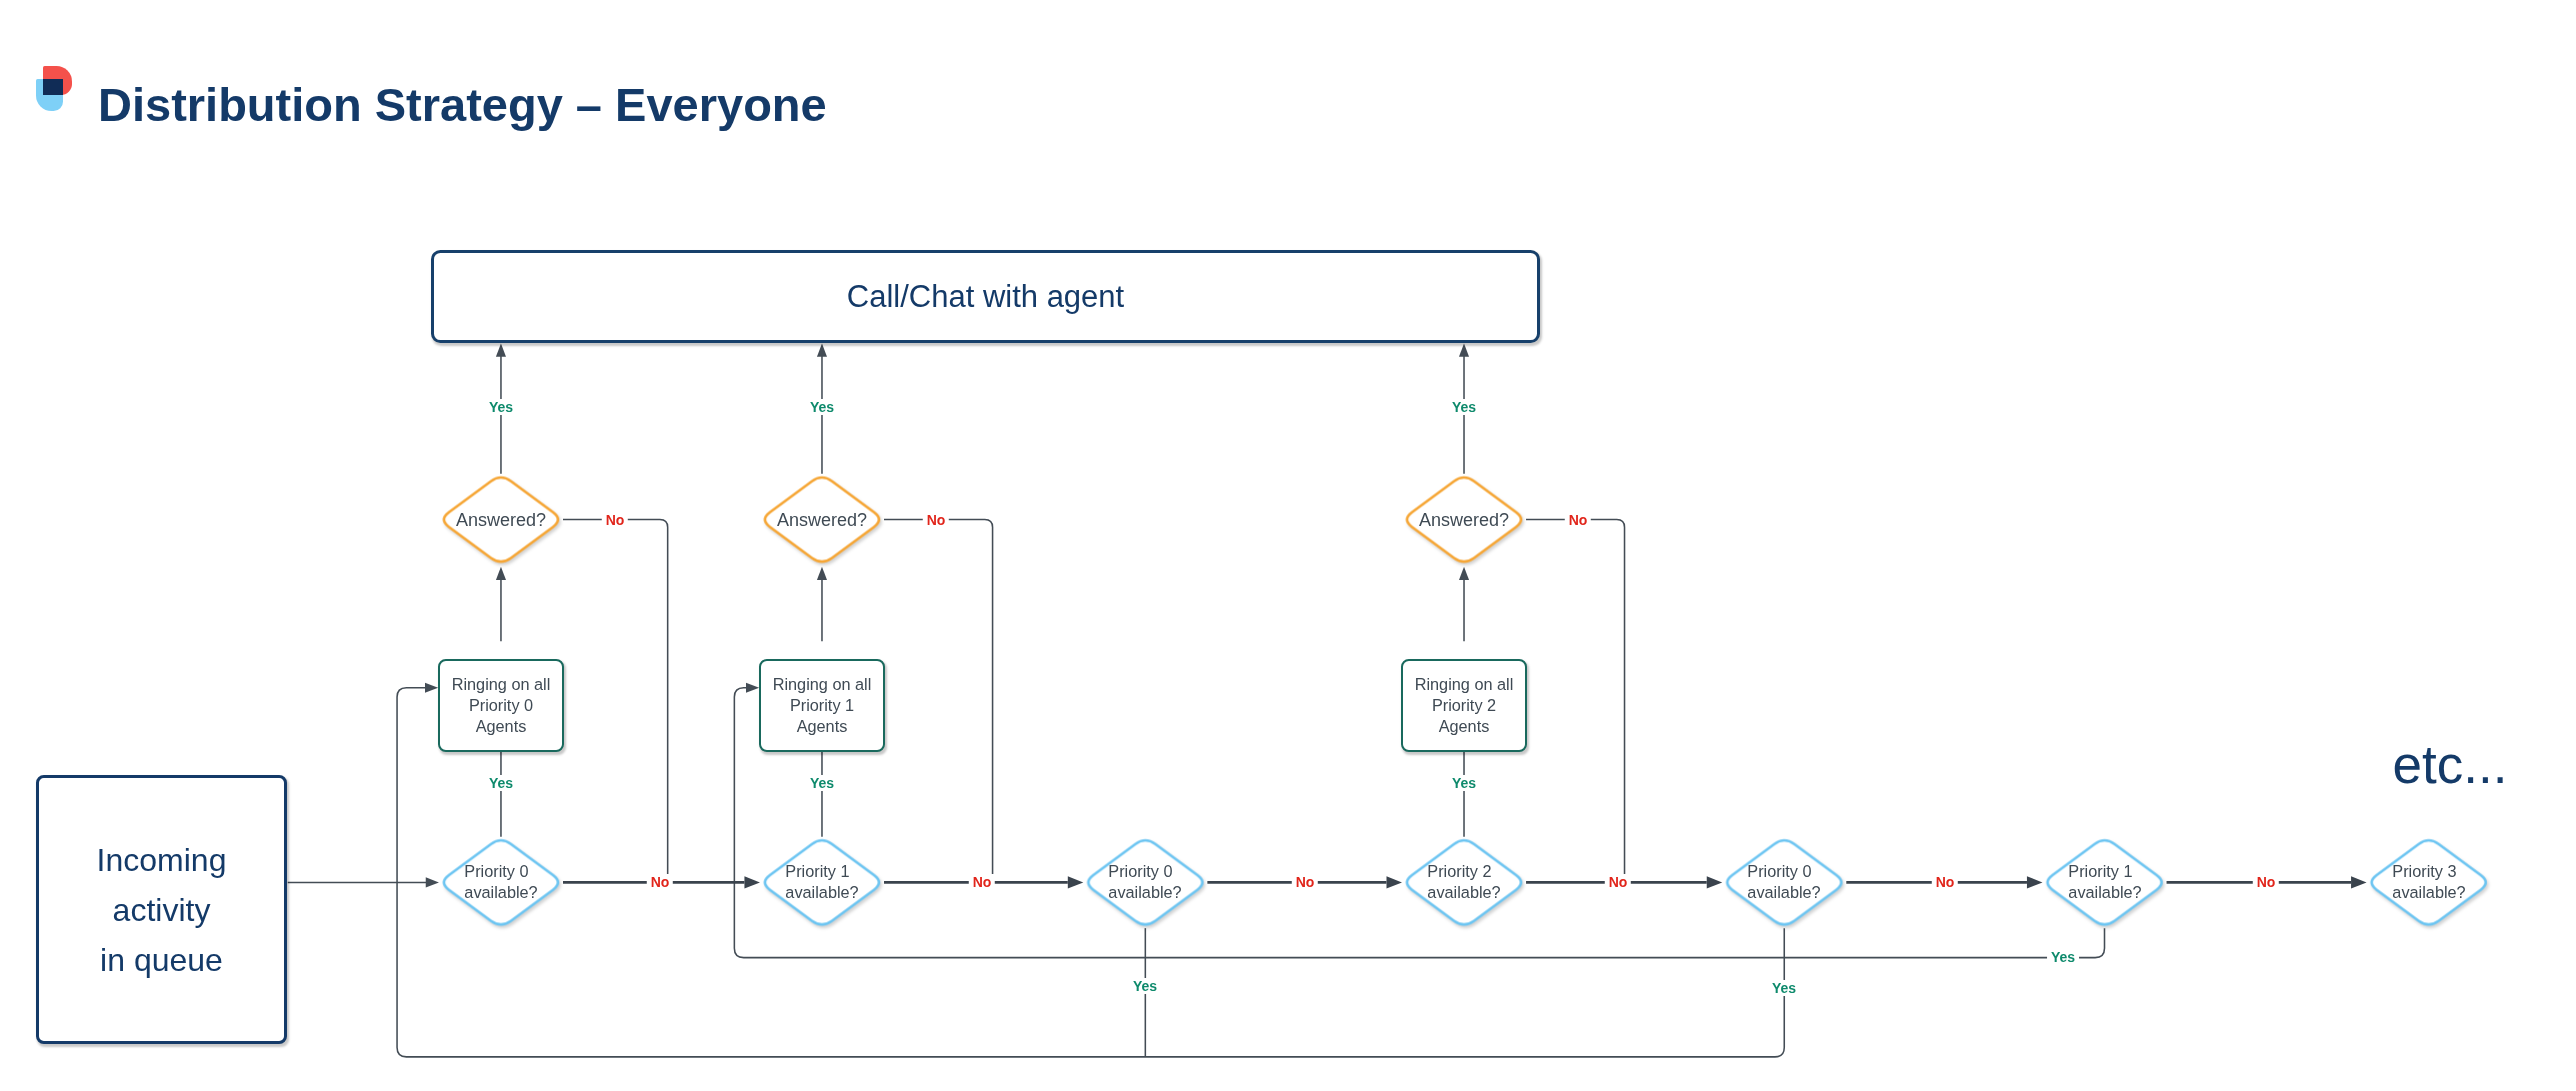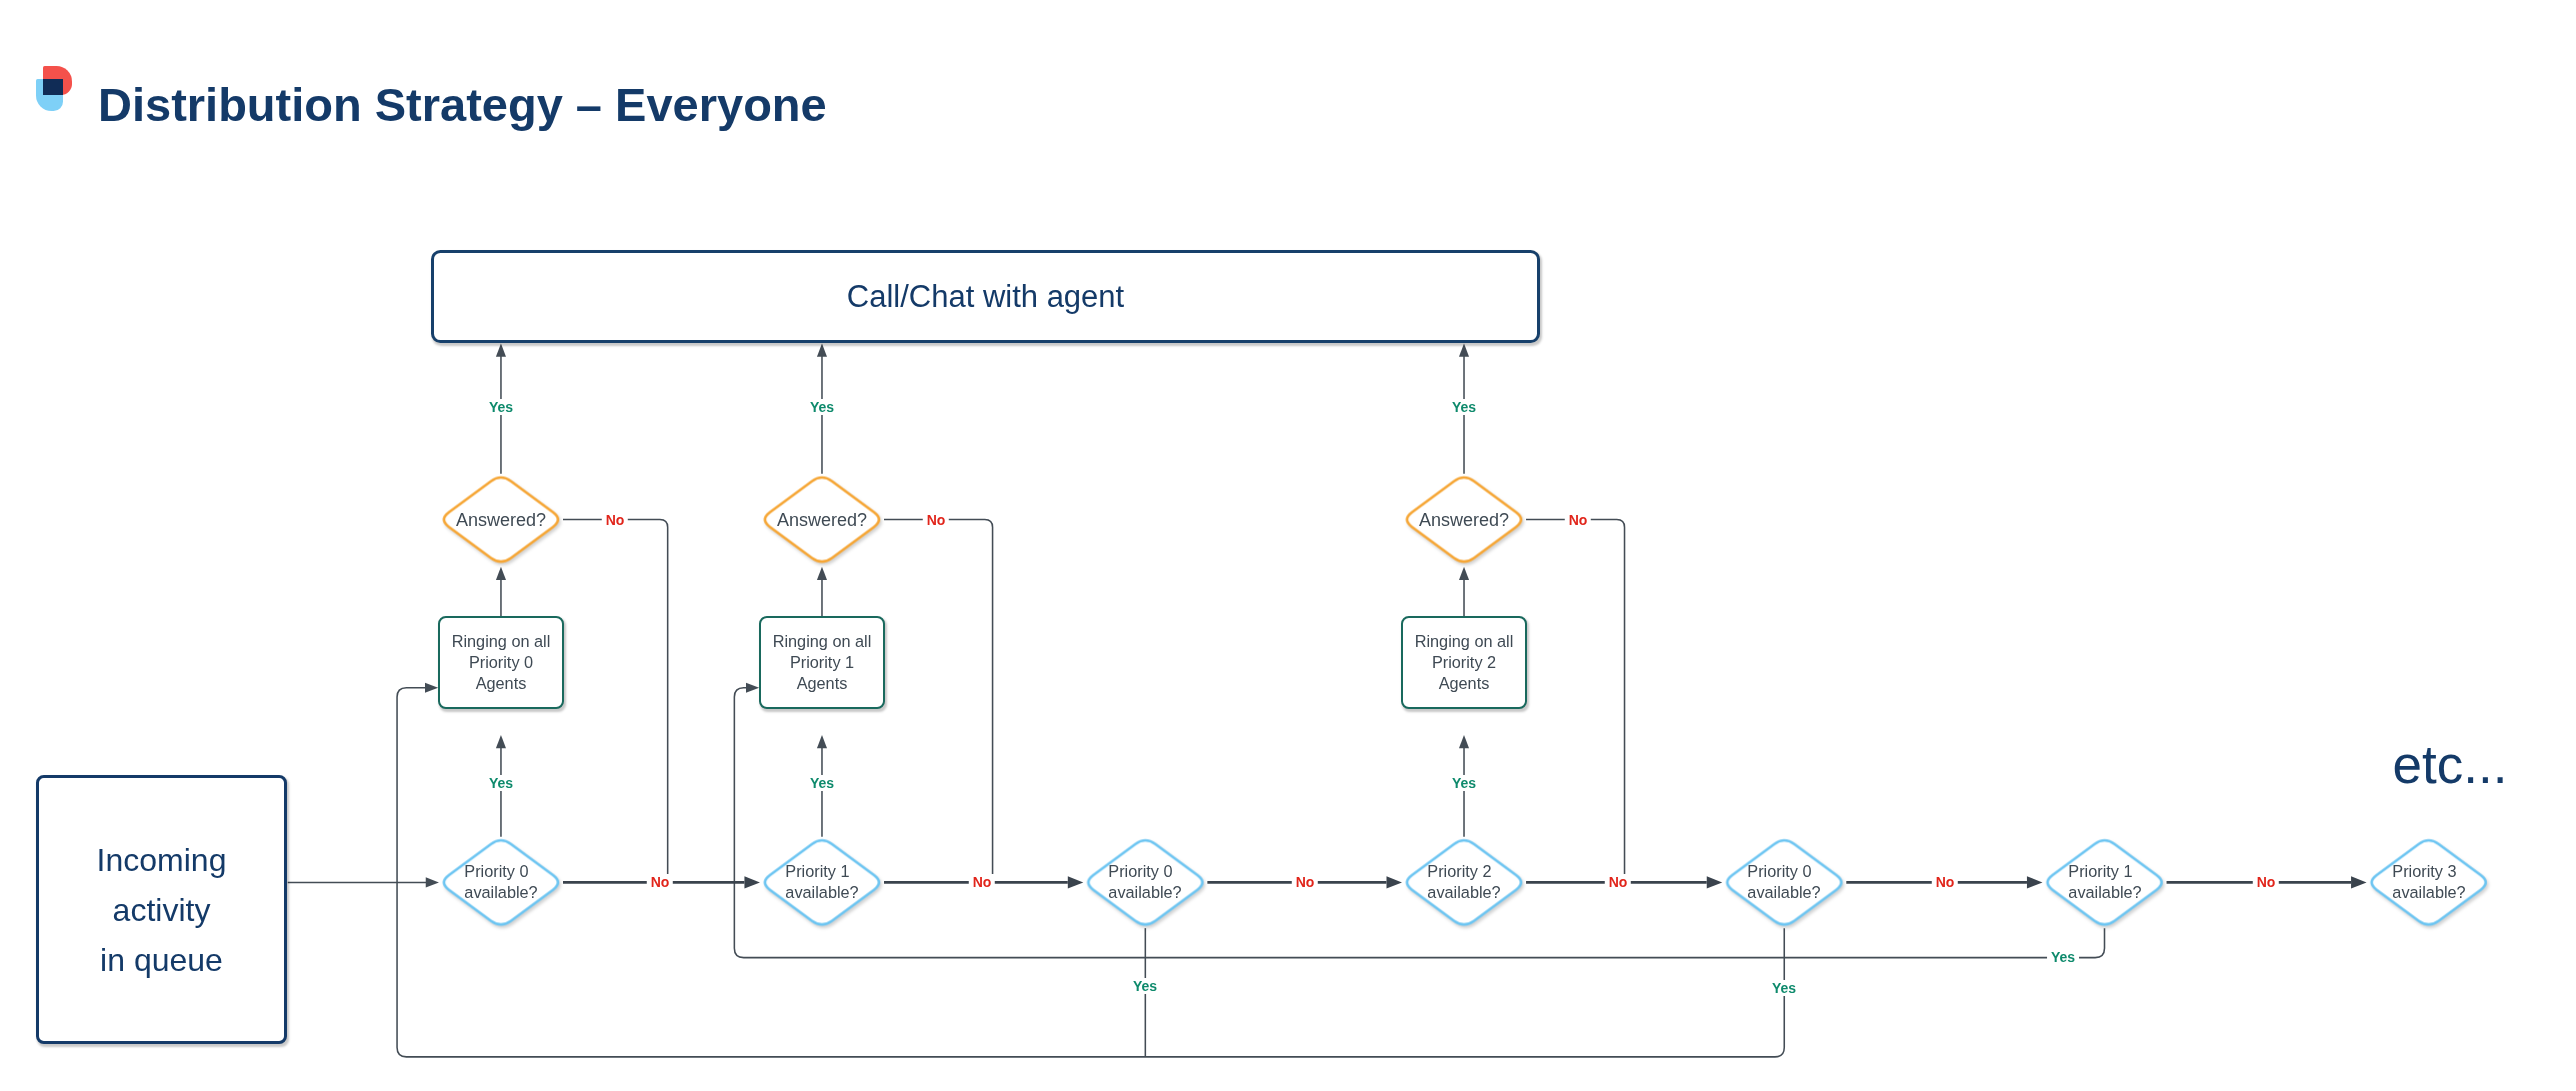--- a/index.html
+++ b/index.html
@@ -36,21 +36,21 @@
   
   .box{
     position:absolute;box-sizing:border-box;background:#fff;
     display:flex;flex-direction:column;align-items:center;justify-content:center;
     text-align:left;box-shadow:1.6px 2.3px 2.3px rgba(0,0,0,0.22);
   }
   #call-box{left:431px;top:250px;width:1109px;height:93px;border:3.1px solid #17406B;border-radius:9.3px;
     color:var(--navy);font-size:31px;}
   #incoming-box{left:36px;top:775px;width:251px;height:269px;border:3.9px solid var(--navy);border-radius:7.8px;
     color:var(--navy);font-size:32px;line-height:50px;}
-  .ring-box{top:616px;width:126px;height:93px;border:2.3px solid var(--teal);border-radius:7.8px;
+  .ring-box{top:659px;width:126px;height:93px;border:2.3px solid var(--teal);border-radius:7.8px;
     color:var(--slate);font-size:16.3px;line-height:21px;}
   #ring-1{left:438px;} #ring-2{left:759px;} #ring-3{left:1401px;}
   
   .dtext{
     position:absolute;transform:translate(-50%,-50%);text-align:left;
     color:var(--slate);font-size:16.3px;line-height:21px;white-space:nowrap;
   }
   .dtext.answered{font-size:18px;}
   #etc-label{
     position:absolute;left:2450px;top:764px;transform:translate(-50%,-50%);

